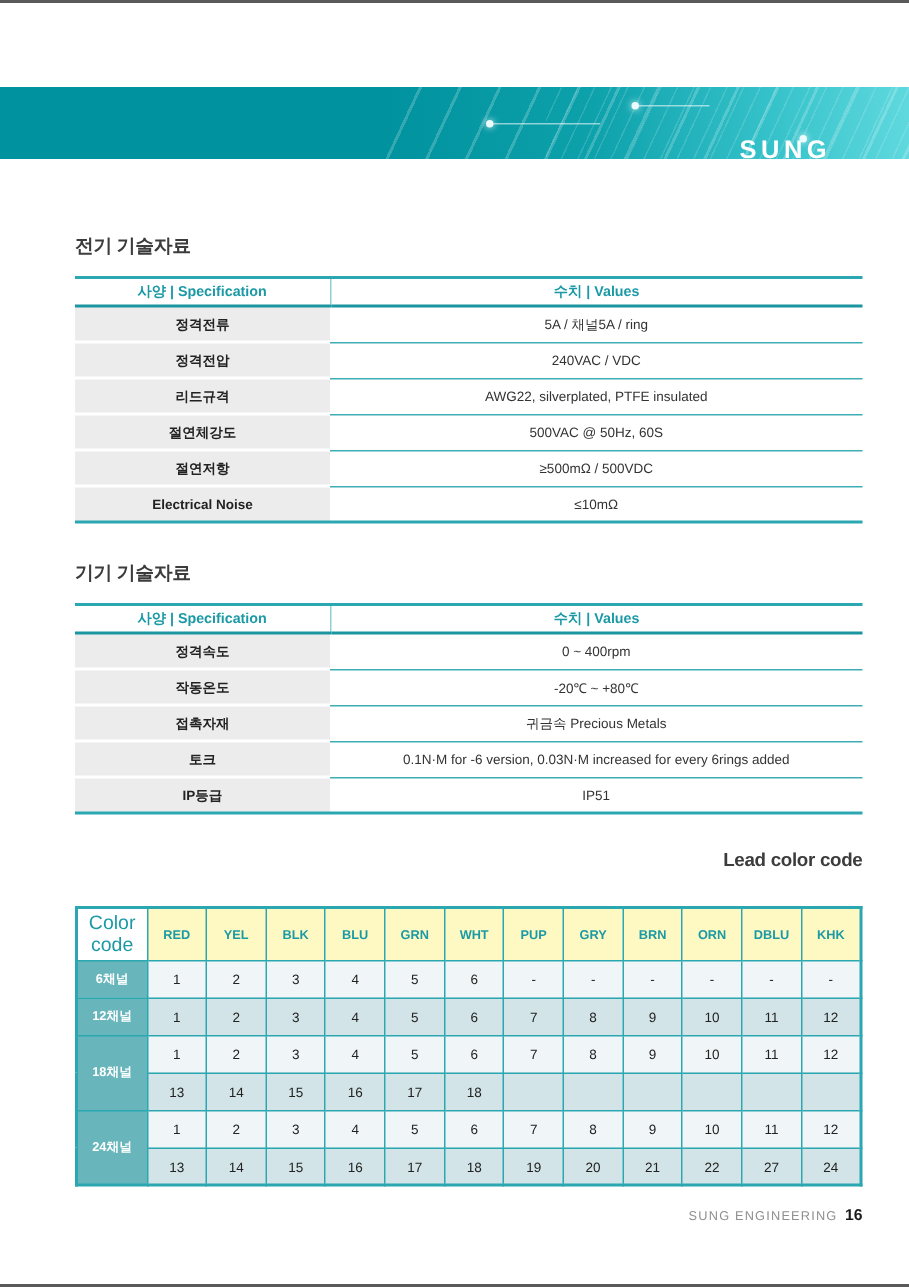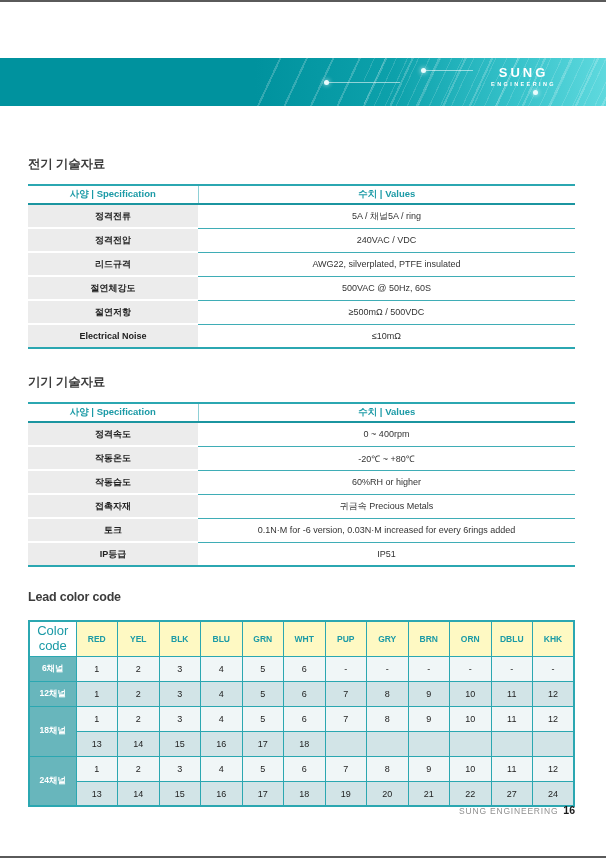--- a/index.html
+++ b/index.html
@@ -19,29 +19,29 @@
   .circuit-pattern2 { position:absolute; top:0; bottom:0; left:60%; right:0;
     background:repeating-linear-gradient(115deg, rgba(255,255,255,0) 0 9px, rgba(255,255,255,0.14) 9px 10px); }
   .trace { position:absolute; height:1px; background:rgba(255,255,255,0.55); }
   .trace1 { left:54%; width:12%; top:24px; }
   .trace2 { left:70%; width:8%; top:12px; }
   .dot { position:absolute; width:5px; height:5px; border-radius:50%; background:#eafcfd; box-shadow:0 0 5px rgba(255,255,255,0.95); }
   .dot1 { left:53.5%; top:22px; }
   .dot2 { left:69.5%; top:10px; }
   .dot3 { left:88%; top:32px; }
   .brand-logo { position:absolute; right:50px; top:8px; text-align:center; color:#ffffff; }
-  .logo-main { font-size:13px; font-weight:800; letter-spacing:3px; line-height:1; }
+  .logo-main { font-size:17px; font-weight:800; letter-spacing:3px; line-height:1;margin-top:25px; }
   .logo-sub { font-size:5.5px; letter-spacing:2.4px; margin-top:2px; font-weight:bold; }
 
   
-  .content { position:absolute; top:106px; left:0; width:606px; padding:0 31px 0 28px; }
+  .content { position:absolute; top:106px; left:0; width:606px; padding:0 31px 0 50px; }
   h2.sec-title { font-size:12.5px; font-weight:bold; color:#3c3c3c; letter-spacing:-0.2px; }
   .t1 { margin:50px 0 11px 0; }
   .t2 { margin:25px 0 11px 0; }
-  .t3 { margin:23px 0 16px 0; color:#4a4a4a; }
+  .t3 { margin:23px 0 24px 0; color:#4a4a4a;text-align:right; }
 
   
   table.spec-table { width:100%; border-collapse:collapse; table-layout:fixed;
     border-top:2px solid #2ba7b1; border-bottom:2px solid #2ba7b1; }
   table.spec-table th { height:17px; font-size:9.5px; font-weight:bold; color:#1b9aa6;
     border-bottom:2px solid #1b95a0; text-align:center; vertical-align:middle; padding:2px 0; }
   table.spec-table th.col-spec { width:170px; border-right:1px solid #8fd0d6; }
   table.spec-table td { height:24px; font-size:9px; text-align:center; vertical-align:middle; }
   table.spec-table td.label { background:#ececec; font-weight:bold; color:#222222; border-bottom:2px solid #ffffff; }
   table.spec-table td.value { color:#333333; border-bottom:1px solid #3fadb6; }
@@ -133,24 +133,20 @@
         </tr>
       </thead>
       <tbody>
           <tr>
             <td class="label">정격속도</td>
             <td class="value">0 ~ 400rpm</td>
           </tr>
           <tr>
             <td class="label">작동온도</td>
             <td class="value">-20℃ ~ +80℃</td>
-          </tr>
-          <tr>
-            <td class="label">작동습도</td>
-            <td class="value">60%RH or higher</td>
           </tr>
           <tr>
             <td class="label">접촉자재</td>
             <td class="value">귀금속 Precious Metals</td>
           </tr>
           <tr>
             <td class="label">토크</td>
             <td class="value">0.1N·M for -6 version, 0.03N·M increased for every 6rings added</td>
           </tr>
           <tr>

